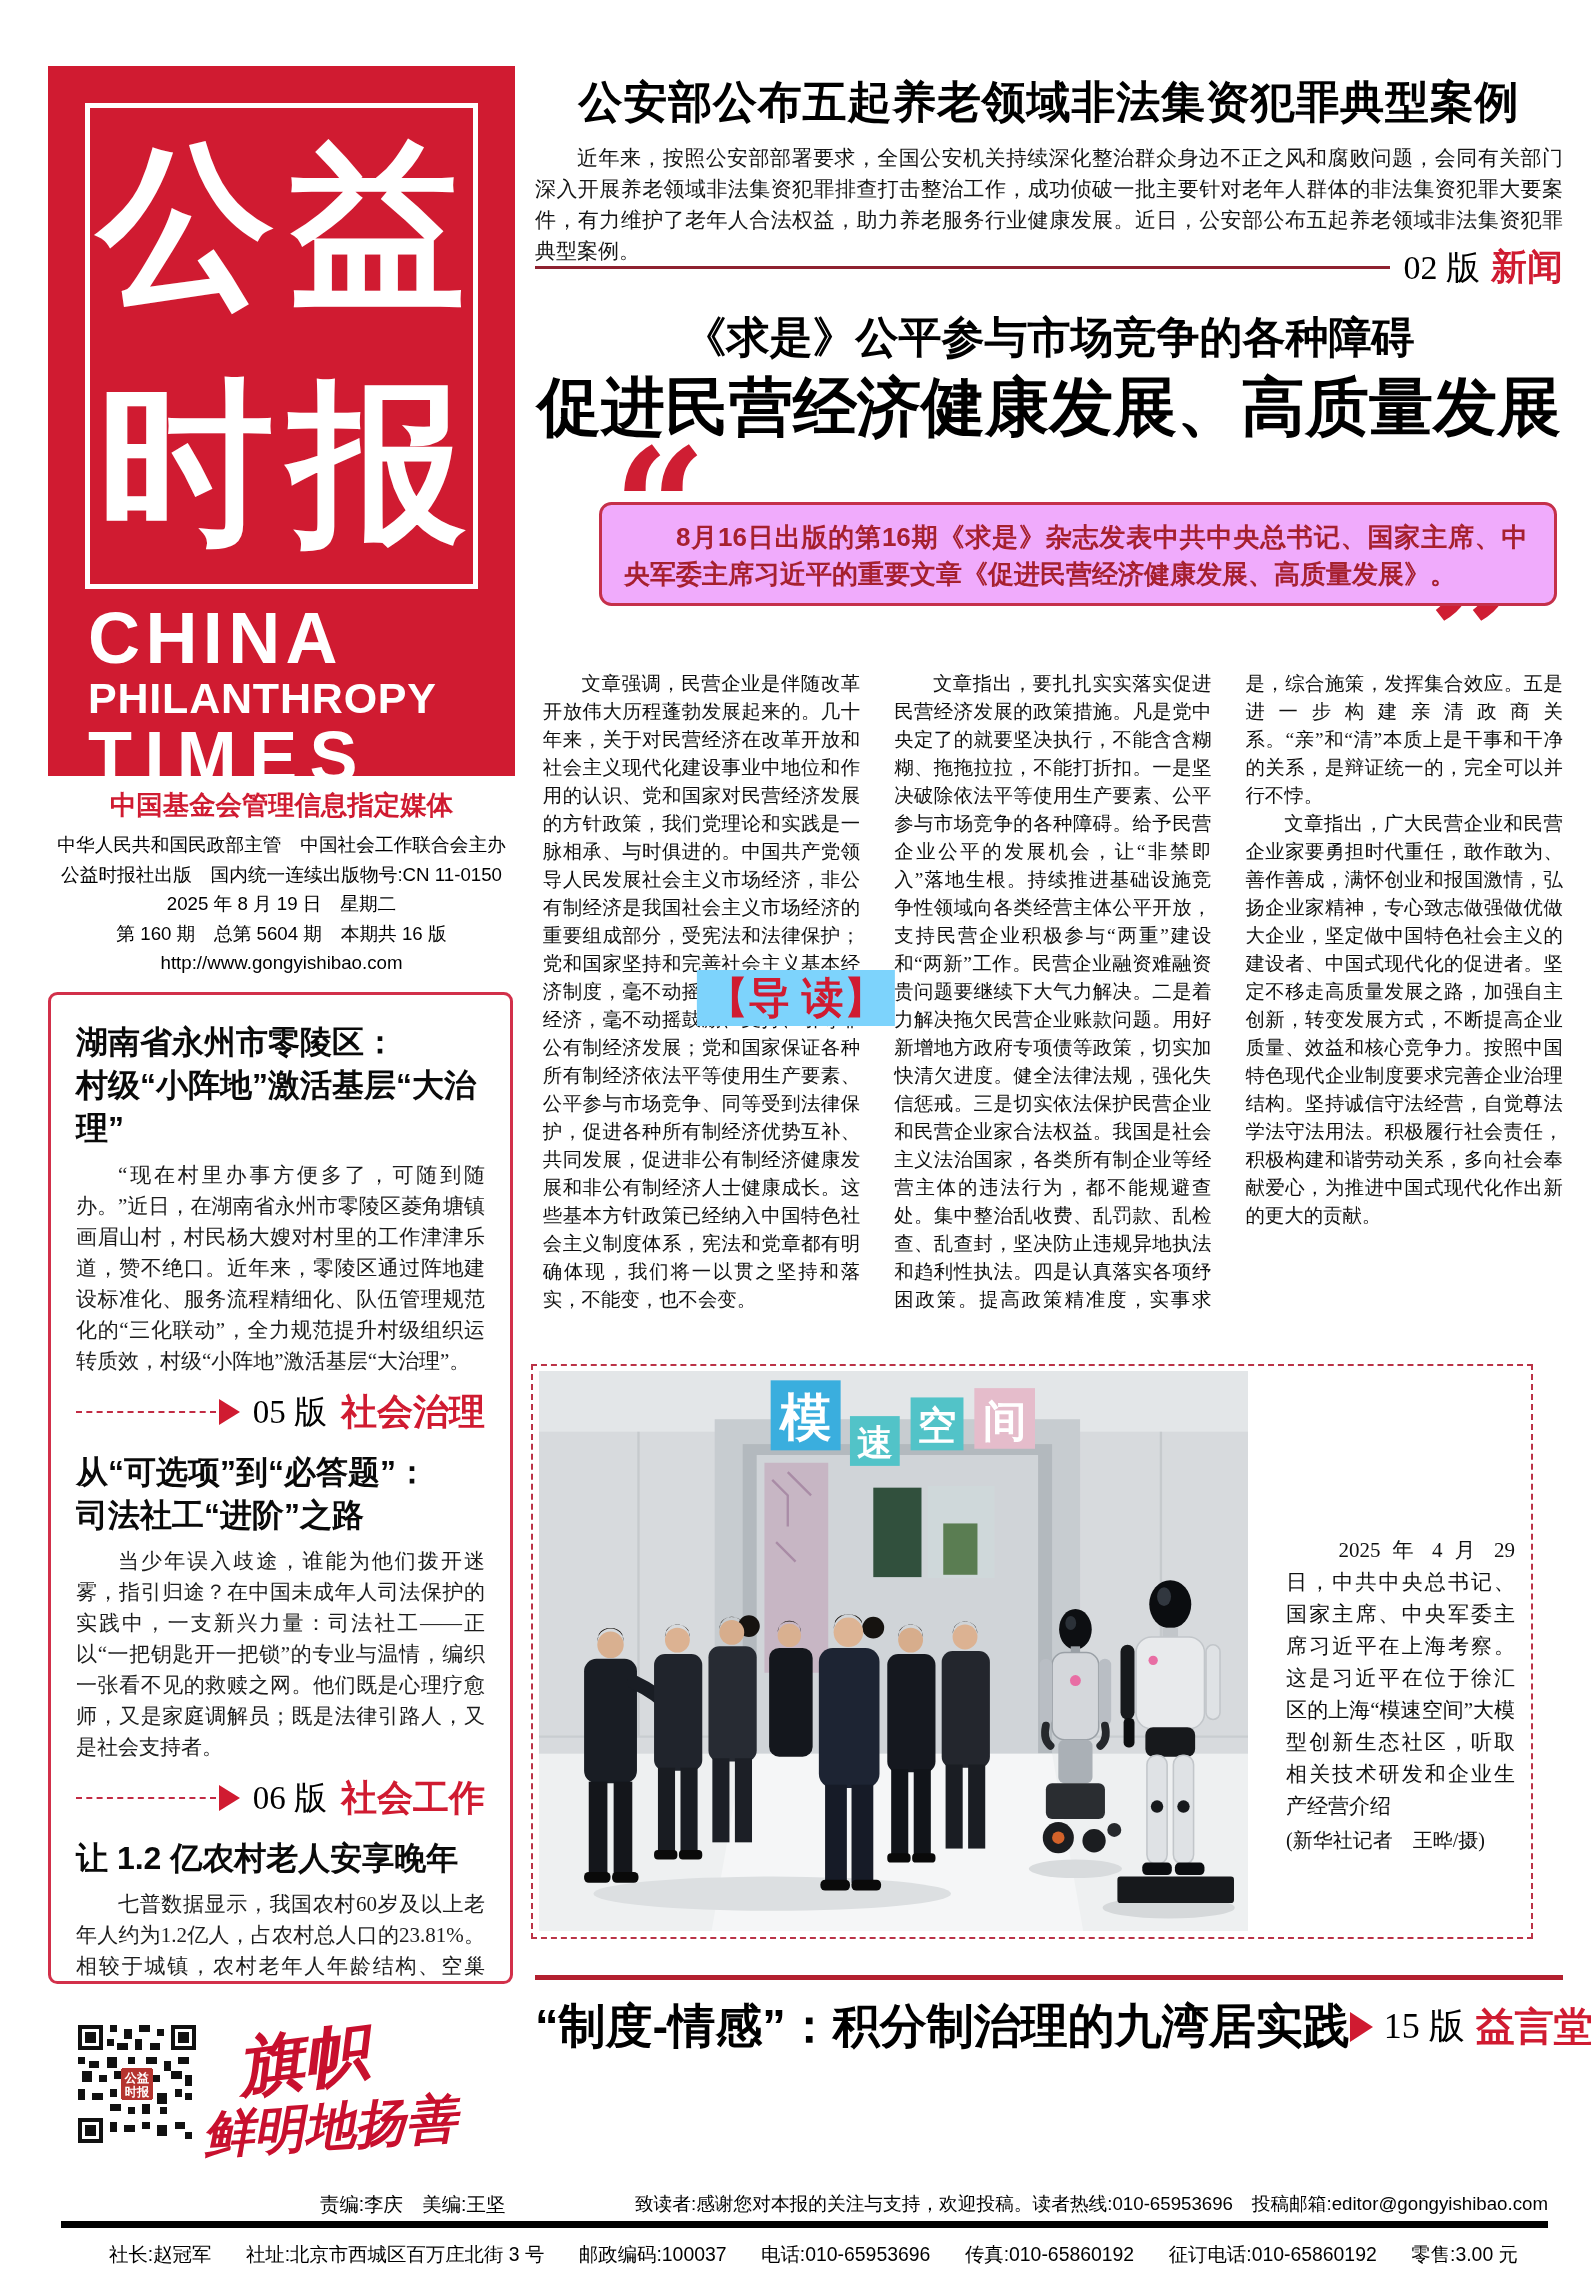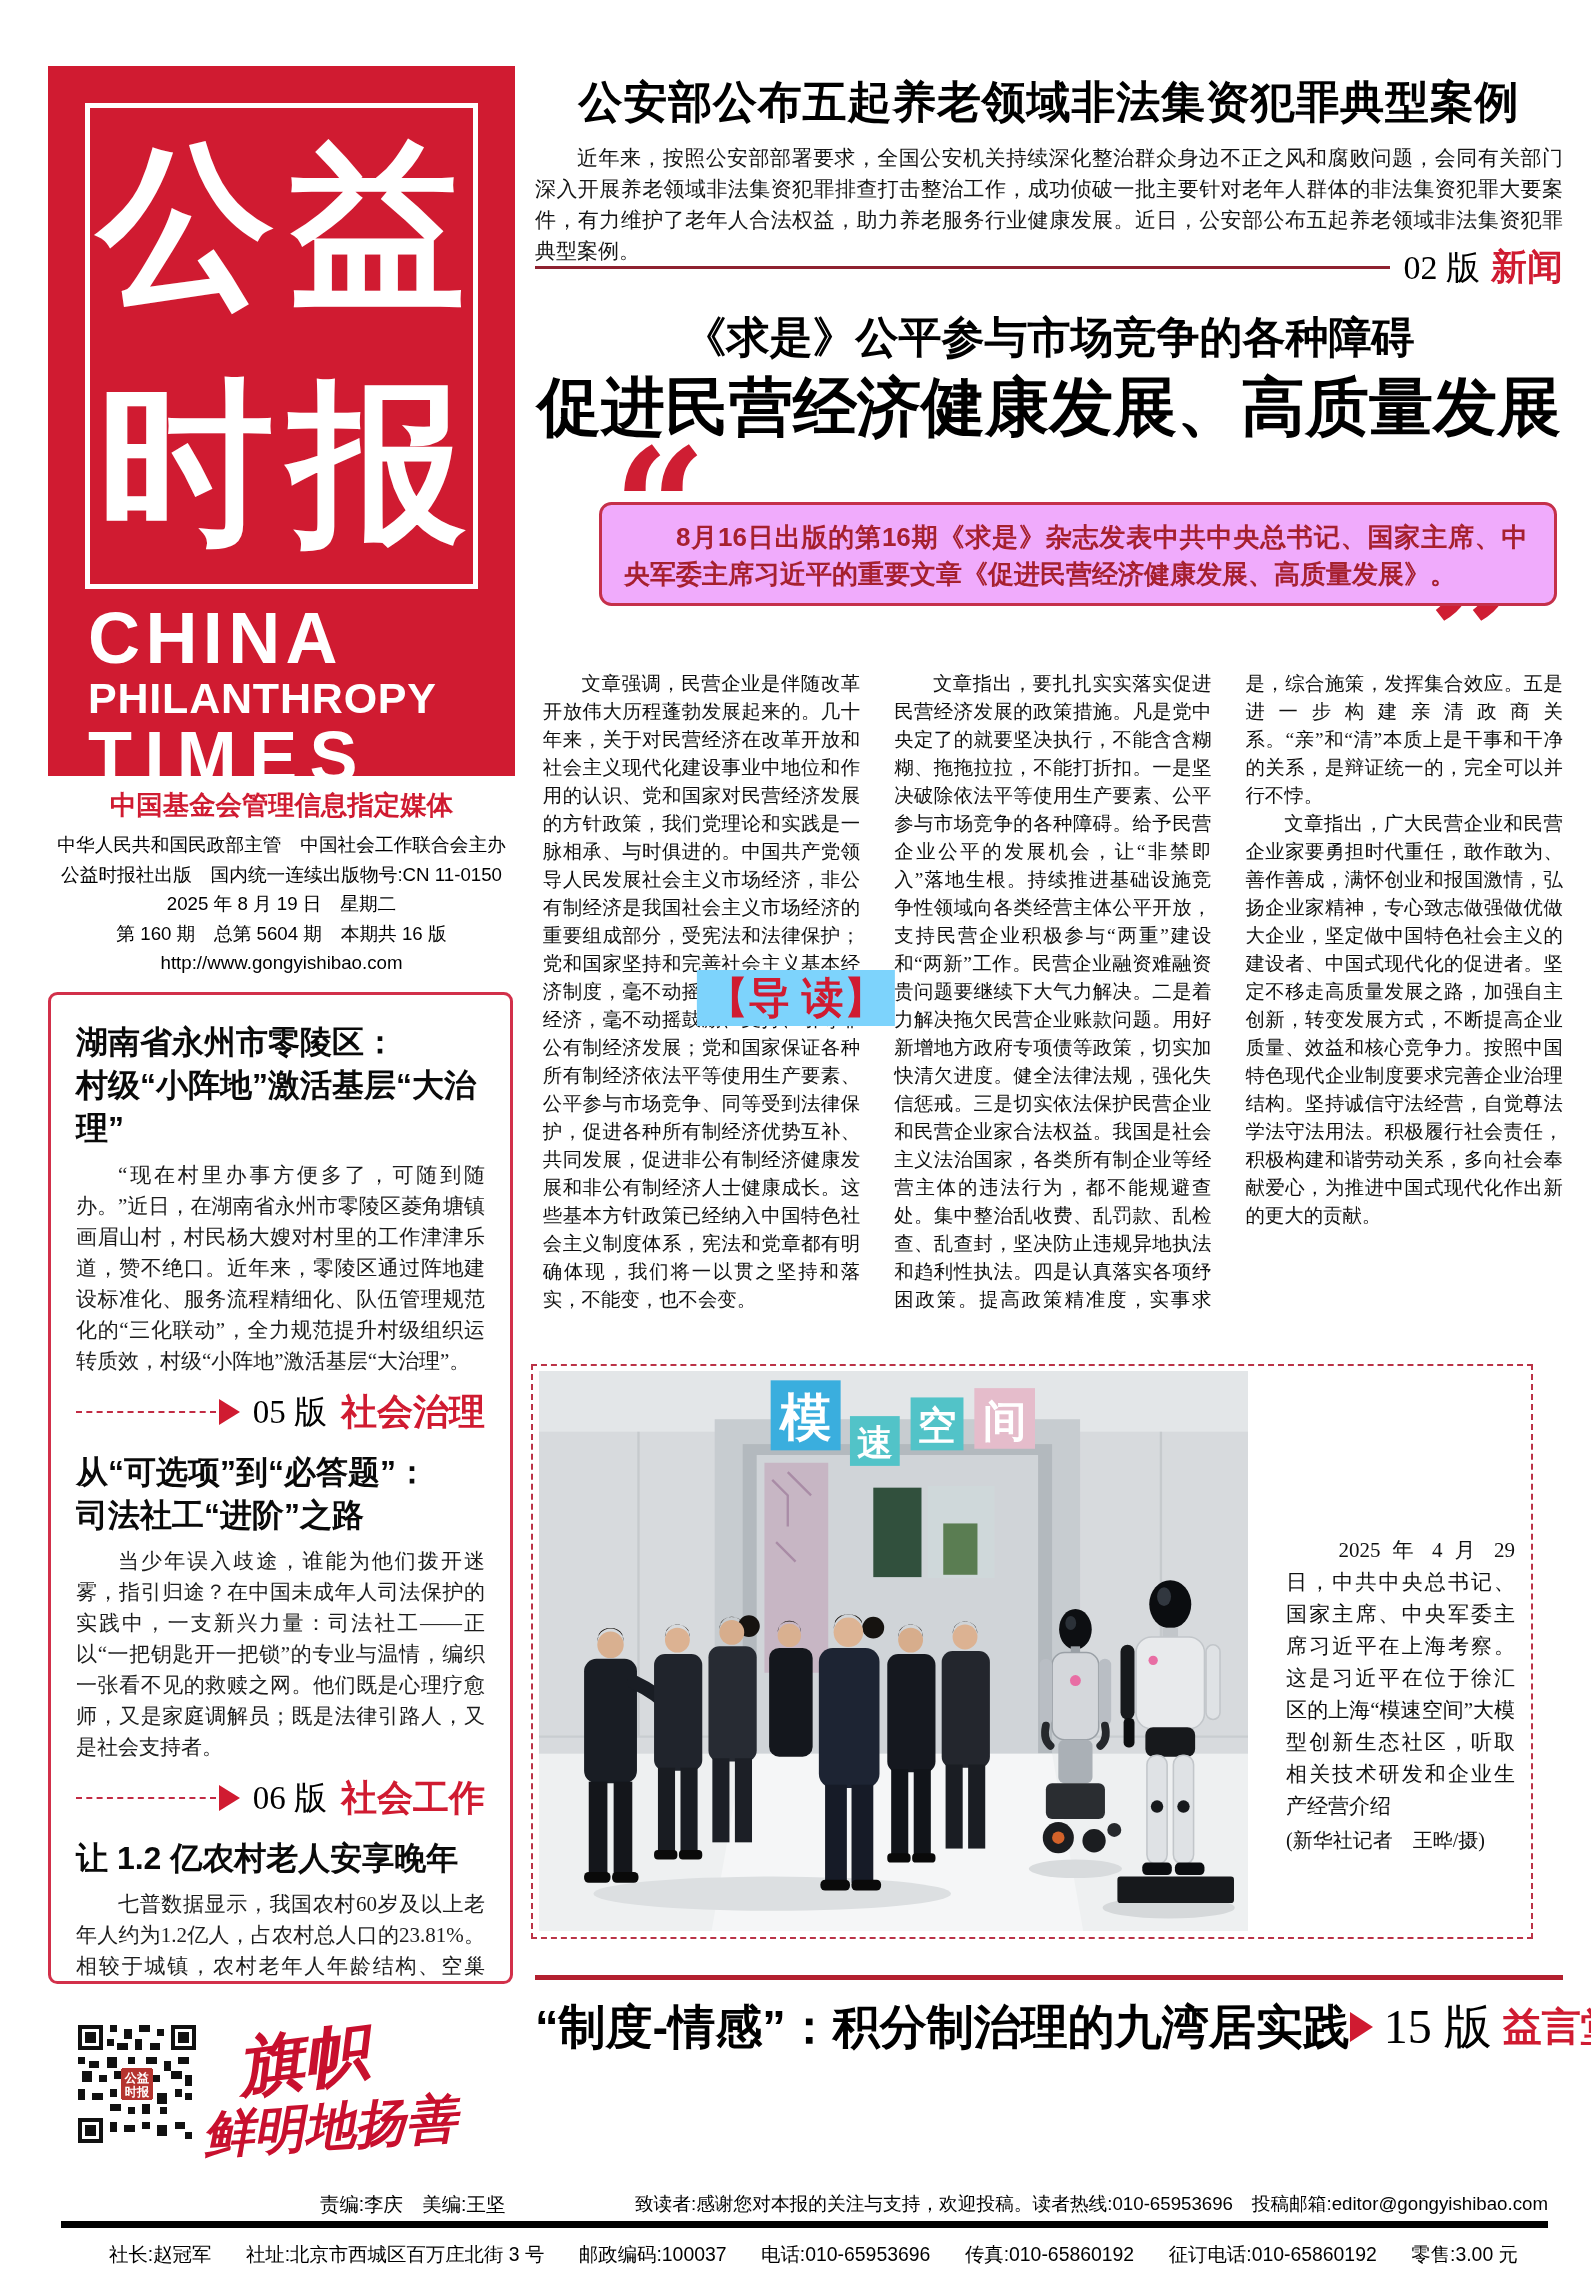--- a/index.html
+++ b/index.html
@@ -75,21 +75,21 @@
   .caption{position:absolute;left:753px;top:168px;width:229px;font-size:21px;line-height:32px;
            text-align:justify;text-indent:2.5em;color:#101010;}
   .credit{margin-top:1.6px;text-indent:0;font-size:20px;}
   
   .bs-rule{position:absolute;left:0;top:1975px;width:100%;height:4.7px;background:#b3202f;}
   .bs-row{position:absolute;left:0;top:1995px;width:100%;display:flex;align-items:center;}
   .bs-head{font-size:47px;font-weight:900;font-family:"Liberation Sans",sans-serif;color:#000;white-space:nowrap;}
   .bs-spacer{flex:1;}
   .bs-arrow{width:0;height:0;border-left:23px solid #d01b31;border-top:15.6px solid transparent;
             border-bottom:15.6px solid transparent;margin-right:11px;}
-  .bs-page{font-size:48px;color:#000;margin-right:11px;white-space:nowrap;}
+  .bs-page{font-size:36px;color:#000;margin-right:11px;white-space:nowrap;}
   .bs-section{font-size:39px;color:#d01b31;font-weight:900;white-space:nowrap;
               font-family:"Liberation Sans",sans-serif;}
   .bs-body{position:absolute;left:0;top:2072px;width:100%;font-size:21px;line-height:31px;
            text-align:justify;text-indent:2em;color:#161616;}
   
   .f-row1{position:absolute;left:320px;top:2191px;font-size:19.4px;color:#000;
           font-family:"Liberation Sans",sans-serif;}
   .f-note{position:absolute;right:44px;top:2191px;font-size:18.7px;color:#000;
           font-family:"Liberation Sans",sans-serif;}
   .f-bar{position:absolute;left:61px;top:2221px;width:1487px;height:7px;background:#000;}

